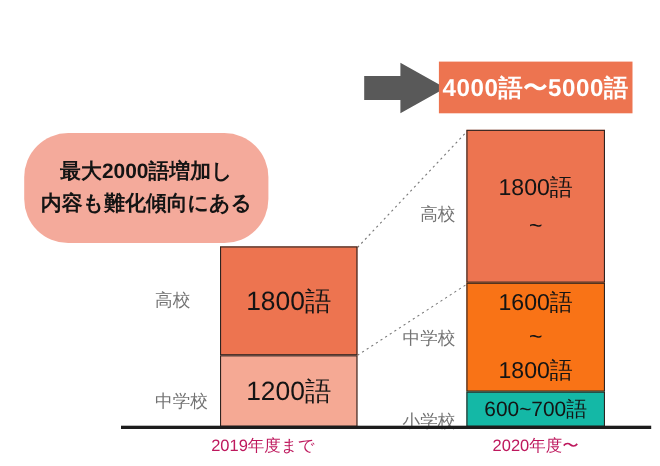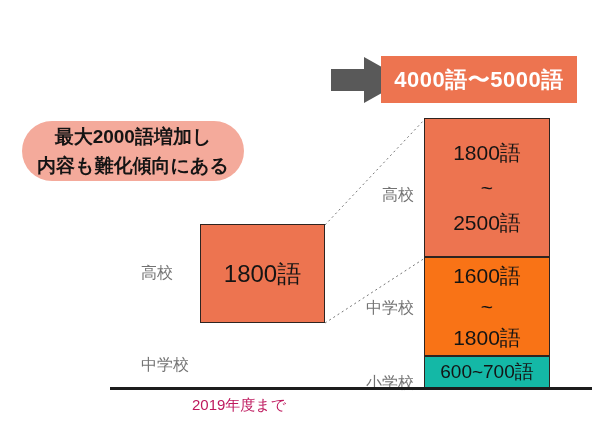--- a/index.html
+++ b/index.html
@@ -3,25 +3,25 @@
 <meta charset="utf-8">
 <style>
   html,body{margin:0;padding:0;background:#ffffff;}
   body{font-family:"Liberation Sans","DejaVu Sans",sans-serif;color:#111;}
   .canvas{position:relative;width:600px;height:424px;background:#fff;overflow:hidden;}
 
   
   .total-box{position:absolute;display:flex;align-items:center;justify-content:center;
     background:#ED7450;color:#fff;font-weight:700;font-size:23px;letter-spacing:.5px;}
   .total-before{left:200px;top:56px;width:107px;height:47px;}
-  .total-after{left:381px;top:56px;width:196px;height:47px;font-size:22px;text-align:center;}
+  .total-after{left:399px;top:56px;width:176px;height:47px;font-size:22px;text-align:center;}
   .arrow-wrap{position:absolute;left:331px;top:55px;width:76px;height:50px;}
 
   
-  .bubble{position:absolute;left:22px;top:121px;width:222px;height:60px;border-radius:40px;
+  .bubble{position:absolute;left:22px;top:121px;width:222px;height:100px;border-radius:40px;
     background:#F4AA9B;display:flex;flex-direction:column;align-items:center;justify-content:center;
     font-size:19px;font-weight:600;line-height:29px;color:#141414;}
 
   
   .overlay{position:absolute;left:0;top:0;width:600px;height:424px;pointer-events:none;}
 
   
   .seg{position:absolute;box-sizing:border-box;border:1px solid #2e2420;
     display:flex;flex-direction:column;align-items:center;justify-content:center;
     font-weight:500;color:#141414;}
@@ -64,36 +64,39 @@
   </div>
 
   <svg class="overlay">
     <line x1="325" y1="225" x2="425" y2="119" stroke="#777" stroke-width="1" stroke-dasharray="2,3"></line>
     <line x1="325" y1="323" x2="425" y2="258" stroke="#777" stroke-width="1" stroke-dasharray="2,3"></line>
   </svg>
 
   <div class="seg lb-hs">
     <span>1800語</span>
   </div>
+  <div class="seg lb-jhs">
+    <span>1200語</span>
+  </div>
   <div class="school-label school-left" style="top:263px;">高校</div>
   <div class="school-label school-left" style="top:355px;">中学校</div>
 
   <div class="seg rb-hs">
     <span>1800語</span>
     <span>~</span>
-    <span>2500語</span>
   </div>
   <div class="seg rb-jhs">
     <span>1600語</span>
     <span>~</span>
     <span>1800語</span>
   </div>
   <div class="seg rb-es">
     <span>600~700語</span>
   </div>
   <div class="school-label school-right" style="top:185px;">高校</div>
   <div class="school-label school-right" style="top:298px;">中学校</div>
   <div class="school-label school-right" style="top:362px;margin-top:11px;">小学校</div>
 
   <div class="axis"></div>
   <div class="axis-label axis-label-left">2019年度まで</div>
+  <div class="axis-label axis-label-right">2020年度〜</div>
 
 </div>
 
 </body></html>

